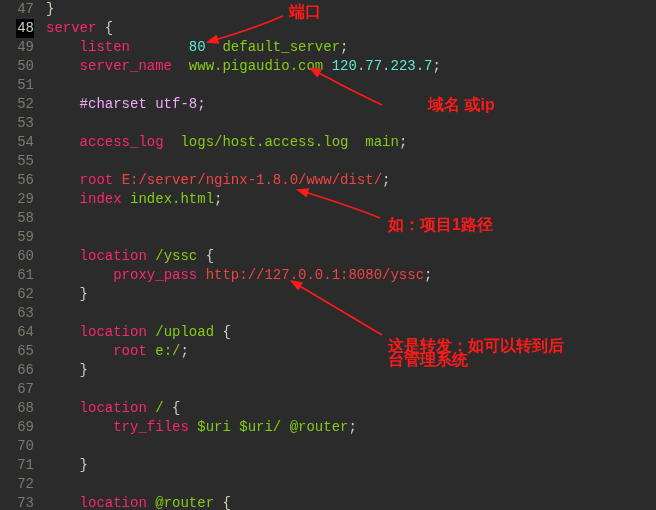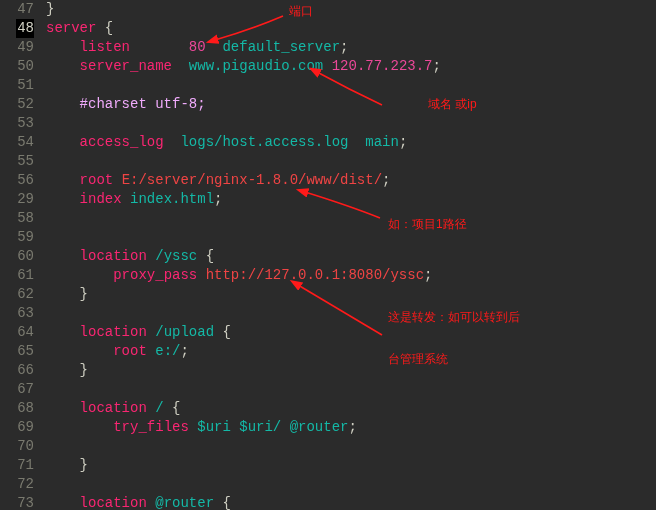--- a/index.html
+++ b/index.html
@@ -33,40 +33,40 @@
     background: #000000;
     color: #cfcfc2;
   }
   .code {
     flex: 1;
     color: #cfcfc2;
     white-space: pre;
     padding-left: 6px;
   }
   .kw   { color: #f92672; } 
-  .num  { color: #ec4899; } 
+  .num  { color: #5eead4; } 
   .str  { color: #ef4444; } 
   .punc { color: #cfcfc2; }
   .cmnt { color: #f0abfc; } 
-  .plain{ color: #14b8a6; }
+  .plain{ color: #84cc16; }
   .line { display: block; height: 19px; }
 
   .anno-layer {
     position: absolute;
     left: 0; top: 0;
     width: 100%;
     height: 100%;
     pointer-events: none;
   }
   .anno-text {
     position: absolute;
     color: #ff1a1a;
     font-family: "Microsoft YaHei", "PingFang SC", sans-serif;
-    font-size: 12px;
-    font-weight: 400;
+    font-size: 16px;
+    font-weight: 700;
     white-space: nowrap;
   }
   .arrow {
     stroke: #ff1a1a;
     stroke-width: 1.6;
     fill: none;
   }
   .arrow-head {
     fill: #ff1a1a;
   }
@@ -119,16 +119,16 @@
       <path class="arrow" d="M382,105 Q350,90 317,72" marker-end="url(#ah)"></path>
 
       <path class="arrow" d="M380,218 Q350,206 305,192" marker-end="url(#ah)"></path>
 
       <path class="arrow" d="M382,335 Q340,310 298,285" marker-end="url(#ah)"></path>
     </svg>
 
     <div class="anno-text" style="left:289px; top:2px;">端口</div>
     <div class="anno-text" style="left:388px; top:95px;margin-left:40px;">域名 或ip</div>
     <div class="anno-text" style="left:388px; top:215px;">如：项目1路径</div>
-    <div class="anno-text" style="left:388px; top:308px;text-align:center;">这是转发：如可以转到后</div>
+    <div class="anno-text" style="left:388px; top:336px;text-align:center;">这是转发：如可以转到后</div>
     <div class="anno-text" style="left:388px; top:350px;">台管理系统</div>
   </div>
 </div>
 
 </body></html>

